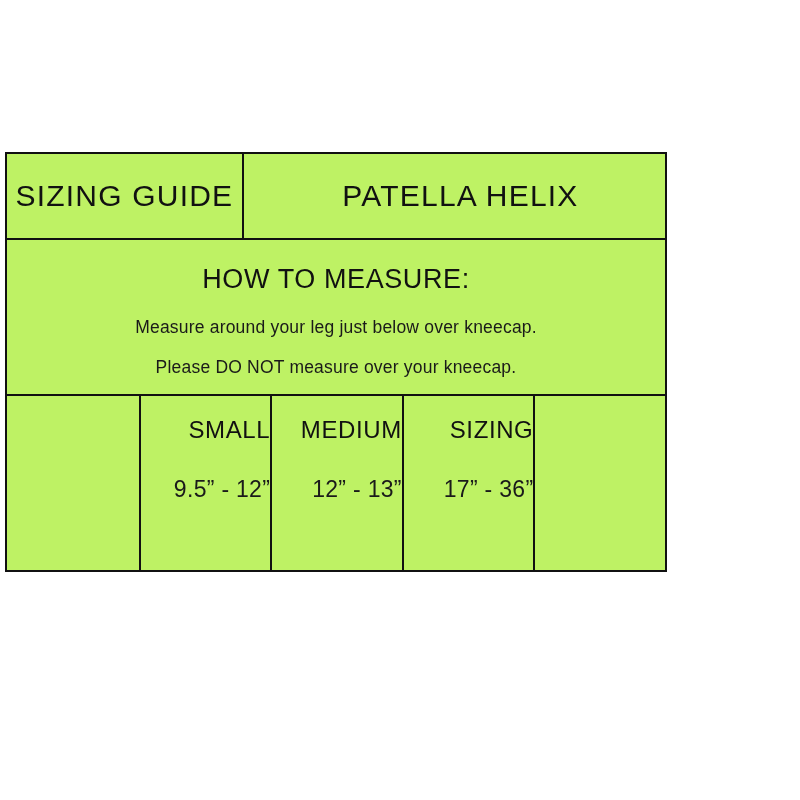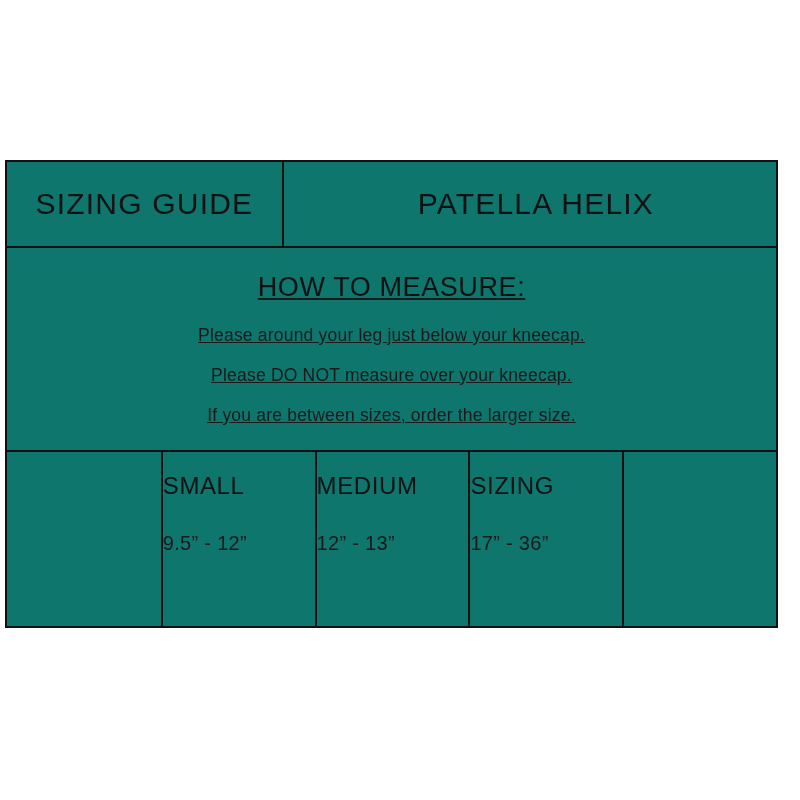--- a/index.html
+++ b/index.html
@@ -12,25 +12,25 @@
     height: 800px;
     font-family: "Liberation Sans", sans-serif;
     color: #1a1a1a;
     position: relative;
     overflow: hidden;
   }
 
   .sizing-chart {
     position: absolute;
     left: 5px;
-    top: 160px;
-    width: 773px;
+    top: 152px;
+    width: 662px;
     border: 2px solid #111111;
     box-sizing: border-box;
-    background: #0f766e;
+    background: #bef264;
   }
 
   
   .header-row {
     display: flex;
     border-bottom: 2px solid #111111;
     height: 84px;
   }
   .header-cell {
     display: flex;
@@ -50,24 +50,23 @@
     font-size: 30px;
     letter-spacing: 1.2px;
     font-weight: 400;
     color: #111111;
     white-space: nowrap;
   }
 
   
   .measure-block {
     border-bottom: 2px solid #111111;
-    padding: 24px 10px 22px 10px;
+    padding: 24px 10px 14px 10px;
     text-align: center;
     box-sizing: border-box;
-    text-decoration: underline;
   }
   .measure-heading {
     font-size: 27px;
     letter-spacing: 0.6px;
     color: #111111;
     margin-bottom: 22px;
   }
   .measure-line {
     font-size: 17.5px;
     letter-spacing: 0.2px;
@@ -80,21 +79,21 @@
 
   
   .sizes-row {
     display: flex;
     height: 174px;
   }
   .size-col {
     box-sizing: border-box;
     display: flex;
     flex-direction: column;
-    align-items: flex-start;
+    align-items: flex-end;
     padding-top: 20px;
   }
   .size-col.spacer-left {
     width: 20%;
   }
   .size-col.data {
     width: 20%;
     border-left: 2px solid #111111;
   }
   .size-col.spacer-right {
@@ -102,21 +101,21 @@
     border-left: 2px solid #111111;
   }
   .size-name {
     font-size: 24px;
     letter-spacing: 0.6px;
     color: #111111;
     margin-bottom: 32px;
     white-space: nowrap;
   }
   .size-range {
-    font-size: 20px;
+    font-size: 23px;
     letter-spacing: 0.3px;
     color: #1a1a1a;
     white-space: nowrap;
   }
 </style>
 </head>
 <body>
 
 <div class="sizing-chart">
 
@@ -124,23 +123,22 @@
     <div class="header-cell left">
       <span class="header-title">SIZING GUIDE</span>
     </div>
     <div class="header-cell right">
       <span class="header-title">PATELLA HELIX</span>
     </div>
   </div>
 
   <div class="measure-block">
     <div class="measure-heading">HOW TO MEASURE:</div>
-    <p class="measure-line">Please around your leg just below your kneecap.</p>
+    <p class="measure-line">Measure around your leg just below over kneecap.</p>
     <p class="measure-line">Please DO NOT measure over your kneecap.</p>
-    <p class="measure-line">If you are between sizes, order the larger size.</p>
   </div>
 
   <div class="sizes-row">
     <div class="size-col spacer-left"></div>
 
     <div class="size-col data">
       <span class="size-name">SMALL</span>
       <span class="size-range">9.5” - 12”</span>
     </div>
 

